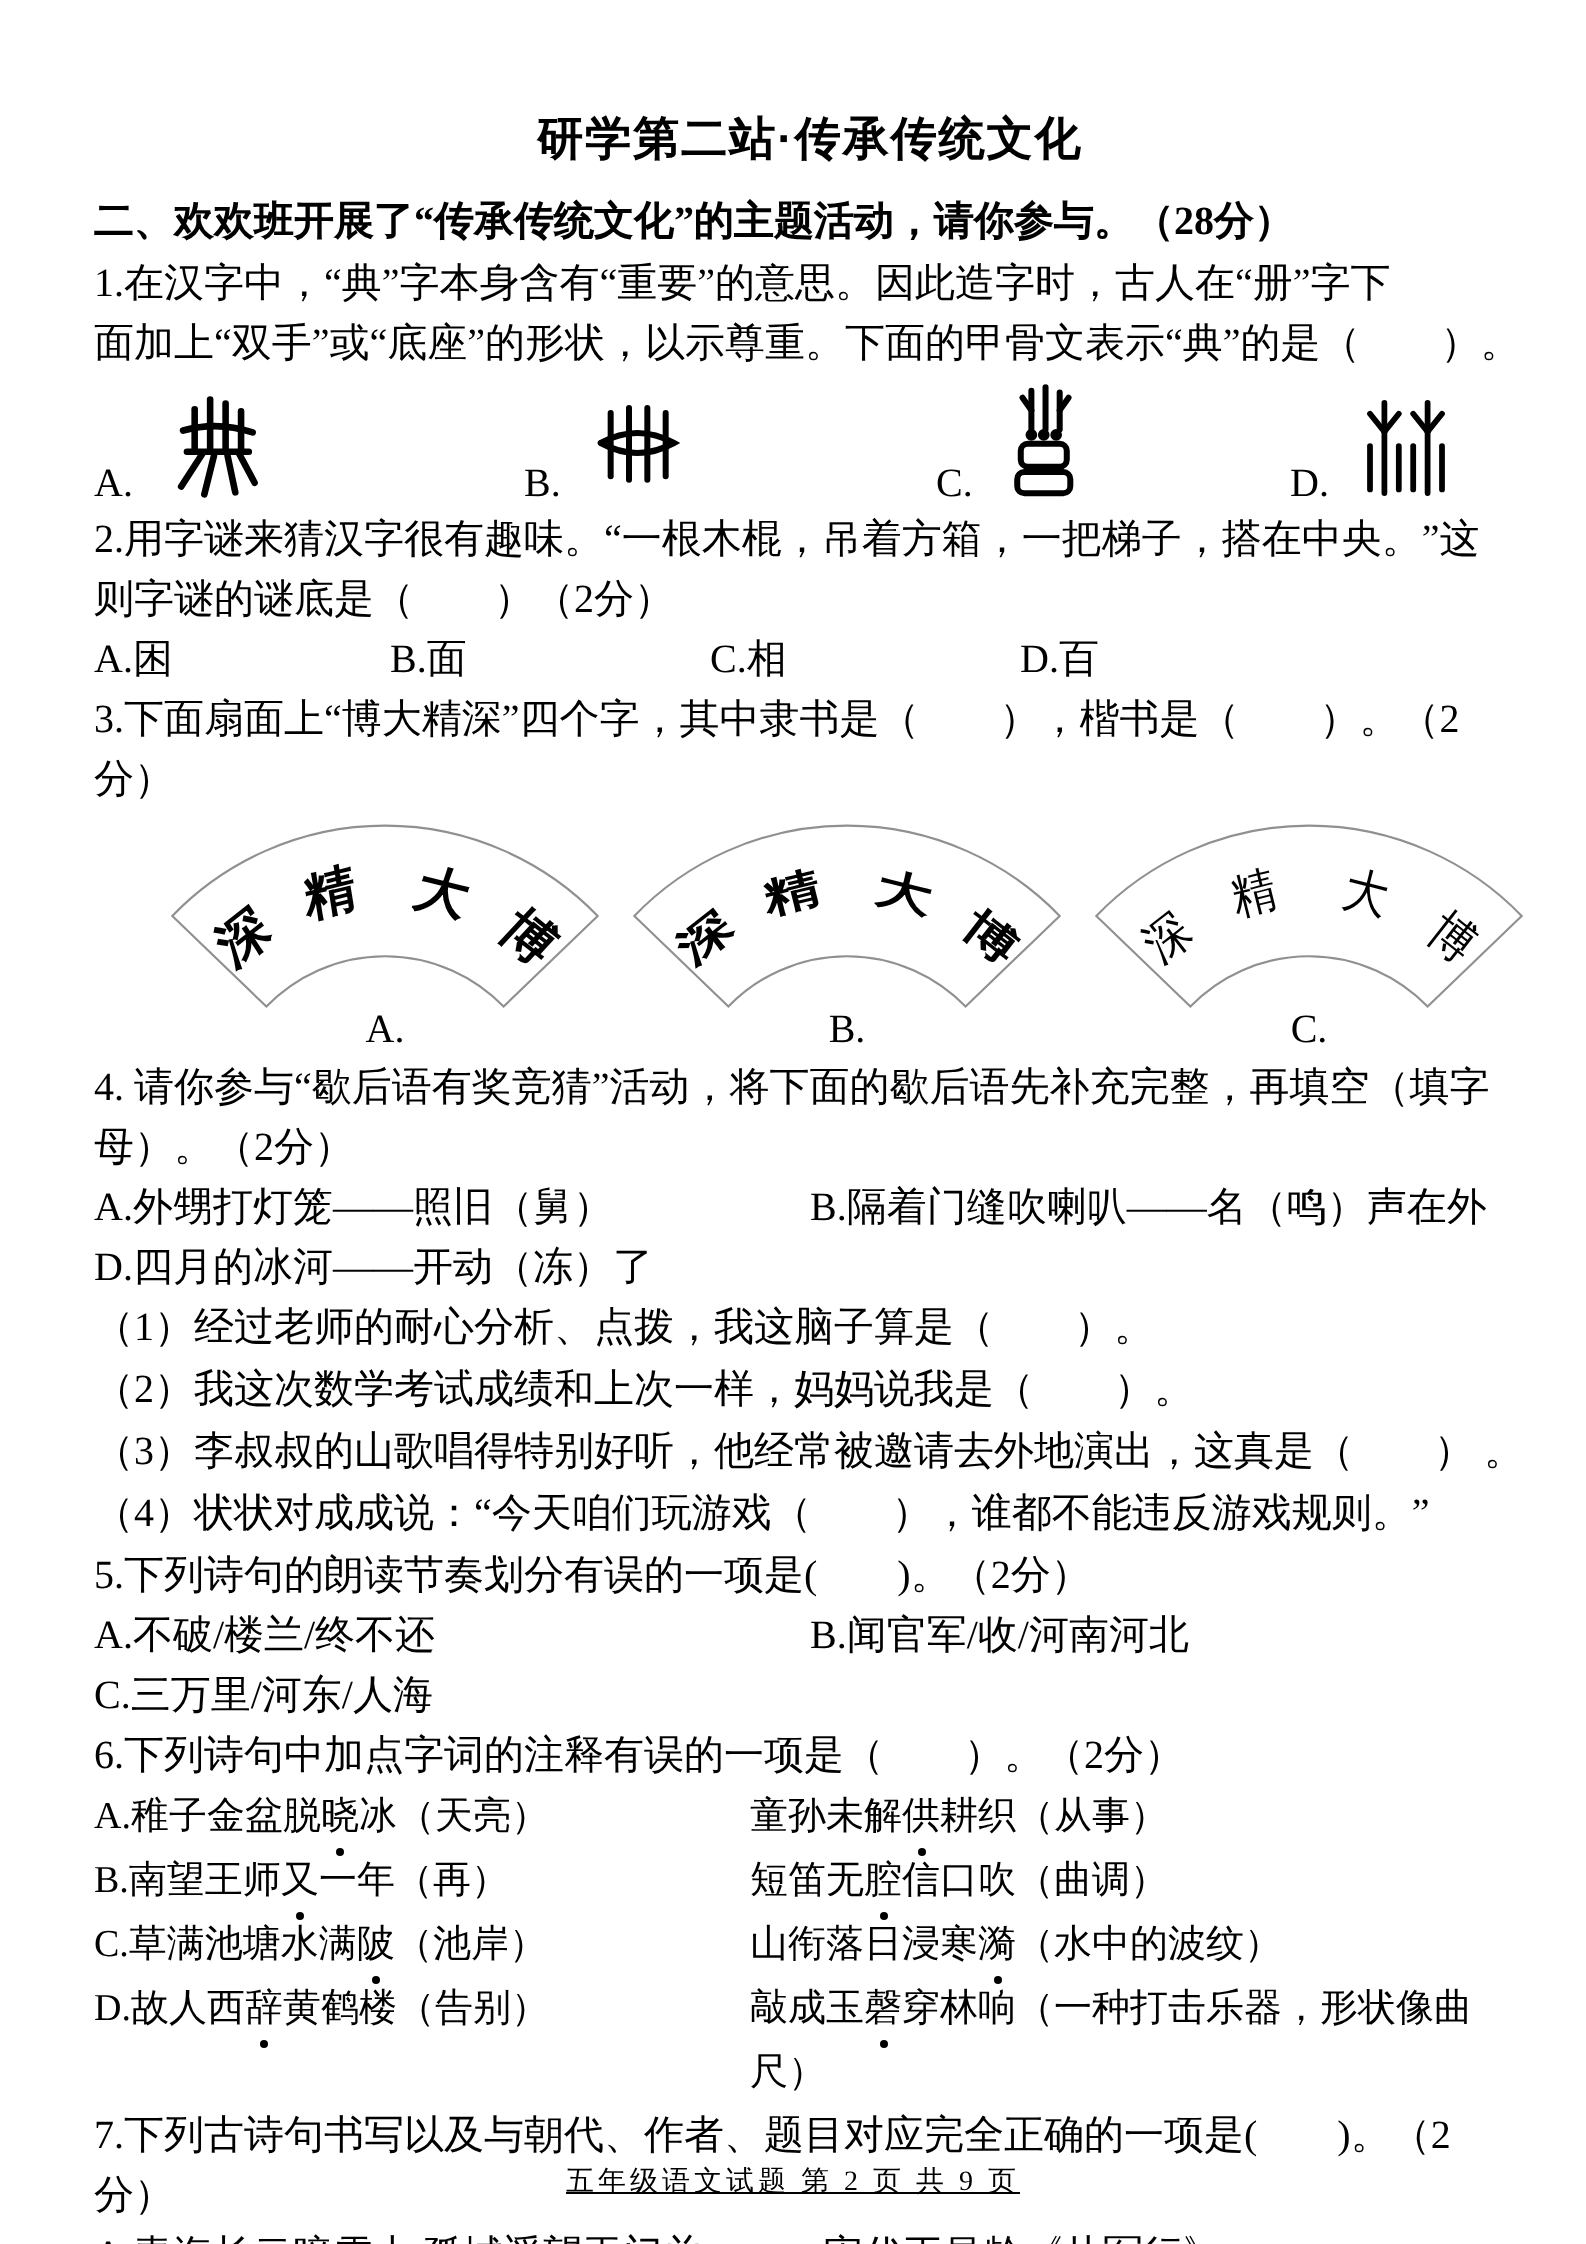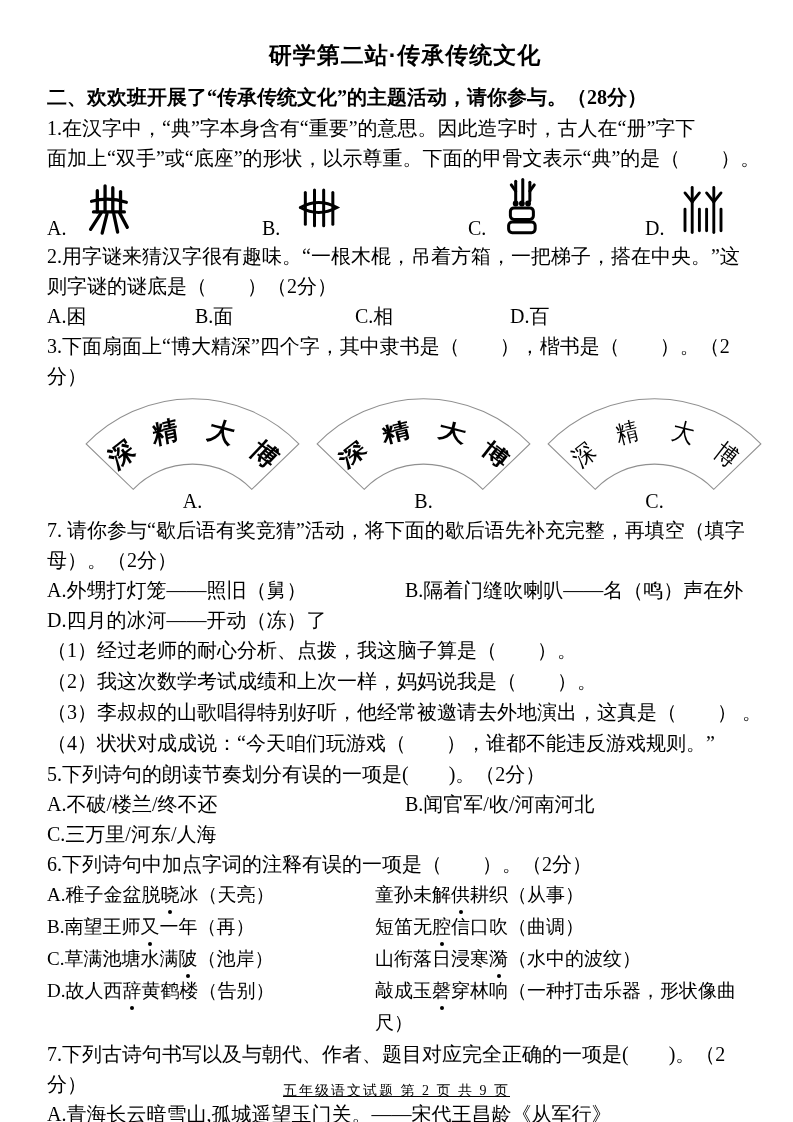--- a/index.html
+++ b/index.html
@@ -1,21 +1,21 @@
 <!DOCTYPE html>
 <html><head>
 <meta charset="utf-8">
 <style>
   html,body{margin:0;padding:0;background:#fff;}
   body{
     width:793px;height:1122px;overflow:hidden;color:#000;
     font-family:"Liberation Serif","DejaVu Serif",serif;
     font-size:20px;
   }
-  .page{padding:40px 30px 0 47px;box-sizing:border-box;width:793px;height:1122px;position:relative;}
+  .page{padding:54px 30px 0 47px;box-sizing:border-box;width:793px;height:1122px;position:relative;}
   .title{
     font-family:"Liberation Sans","DejaVu Sans",sans-serif;
     font-size:23px;font-weight:700;text-align:center;margin:0 0 10px;letter-spacing:1px;
   }
   .section{
     font-family:Liberation Serif, serif;
     font-size:20px;font-weight:700;margin:0;line-height:32px;
   }
   .line{margin:0;line-height:30px;}
   .sub-line{margin:0;line-height:31px;}
@@ -177,21 +177,21 @@
         </svg>
         <span class="fc p1"><span class="fg">深</span></span>
         <span class="fc p2"><span class="fg">精</span></span>
         <span class="fc p3"><span class="fg">大</span></span>
         <span class="fc p4"><span class="fg">博</span></span>
       </div>
       <span class="fan-label">C.</span>
     </div>
   </div>
 
-  <p class="line">7. 请你参与“歇后语有奖竞猜”活动，将下面的歇后语先补充完整，再填空（填字</p>
+  <p class="line">4. 请你参与“歇后语有奖竞猜”活动，将下面的歇后语先补充完整，再填空（填字</p>
   <p class="line">母）。（2分）</p>
   <div class="grid2 g338">
     <span>A.外甥打灯笼——照旧（舅）</span>
     <span>B.隔着门缝吹喇叭——名（鸣）声在外</span>
   </div>
   <div class="grid2 g285">
     <span>D.四月的冰河——开动（冻）了</span>
   </div>
   <p class="sub-line">（1）经过老师的耐心分析、点拨，我这脑子算是（　　）。</p>
   <p class="sub-line">（2）我这次数学考试成绩和上次一样，妈妈说我是（　　）。</p>

